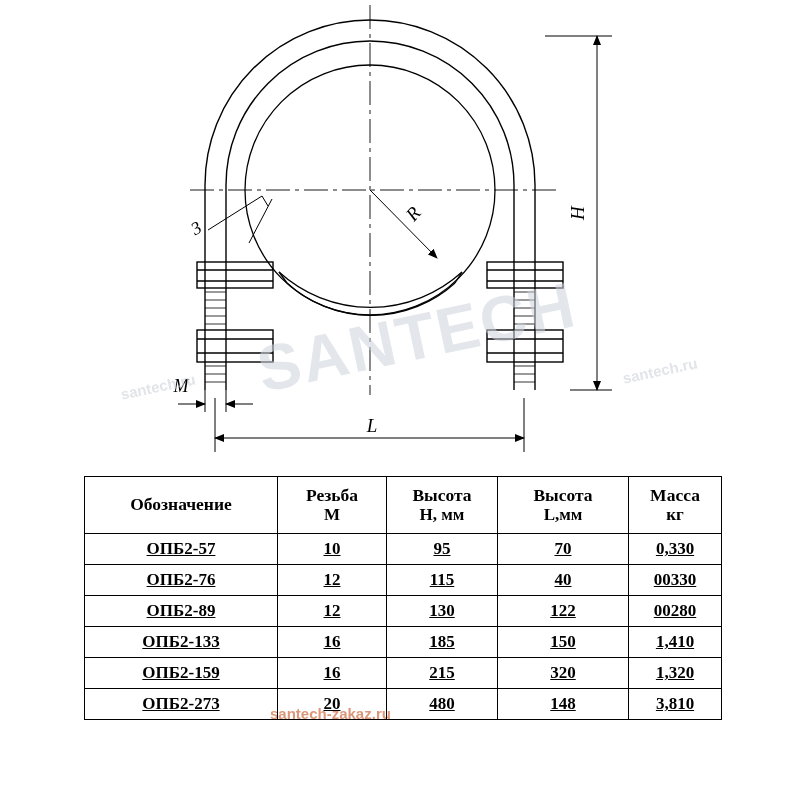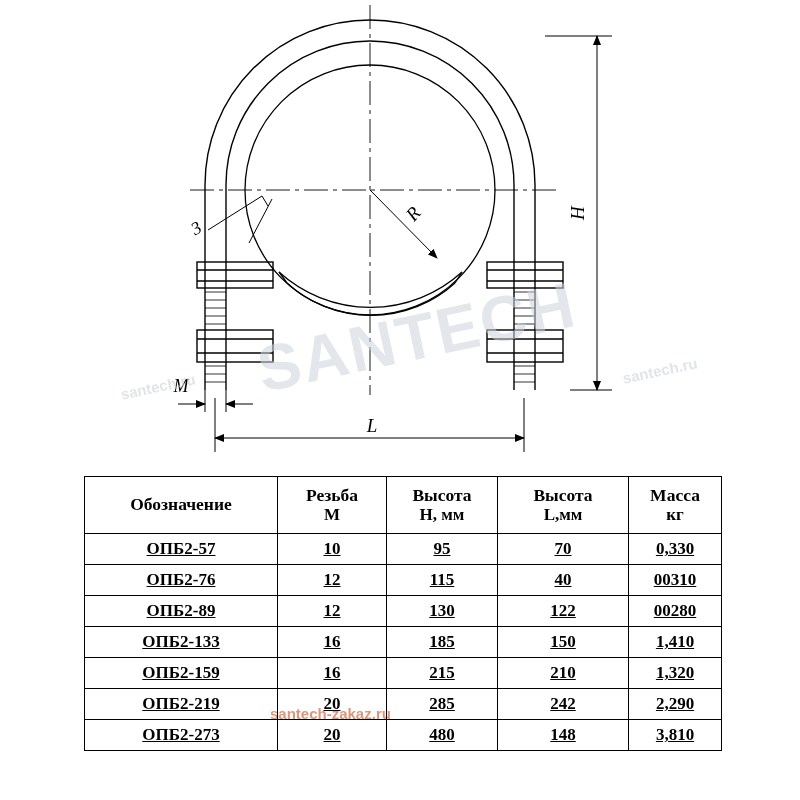--- a/index.html
+++ b/index.html
@@ -257,49 +257,42 @@
         <td>10</td>
         <td>95</td>
         <td>70</td>
         <td>0,330</td>
       </tr>
       <tr>
         <td>ОПБ2-76</td>
         <td>12</td>
         <td>115</td>
         <td>40</td>
-        <td>00310</td>
+        <td>00330</td>
       </tr>
       <tr>
         <td>ОПБ2-89</td>
         <td>12</td>
         <td>130</td>
         <td>122</td>
         <td>00280</td>
       </tr>
       <tr>
         <td>ОПБ2-133</td>
         <td>16</td>
         <td>185</td>
         <td>150</td>
         <td>1,410</td>
       </tr>
       <tr>
         <td>ОПБ2-159</td>
         <td>16</td>
         <td>215</td>
-        <td>210</td>
+        <td>320</td>
         <td>1,320</td>
-      </tr>
-      <tr>
-        <td>ОПБ2-219</td>
-        <td>20</td>
-        <td>285</td>
-        <td>242</td>
-        <td>2,290</td>
       </tr>
       <tr>
         <td>ОПБ2-273</td>
         <td>20</td>
         <td>480</td>
         <td>148</td>
         <td>3,810</td>
       </tr>
     </tbody>
   </table>

